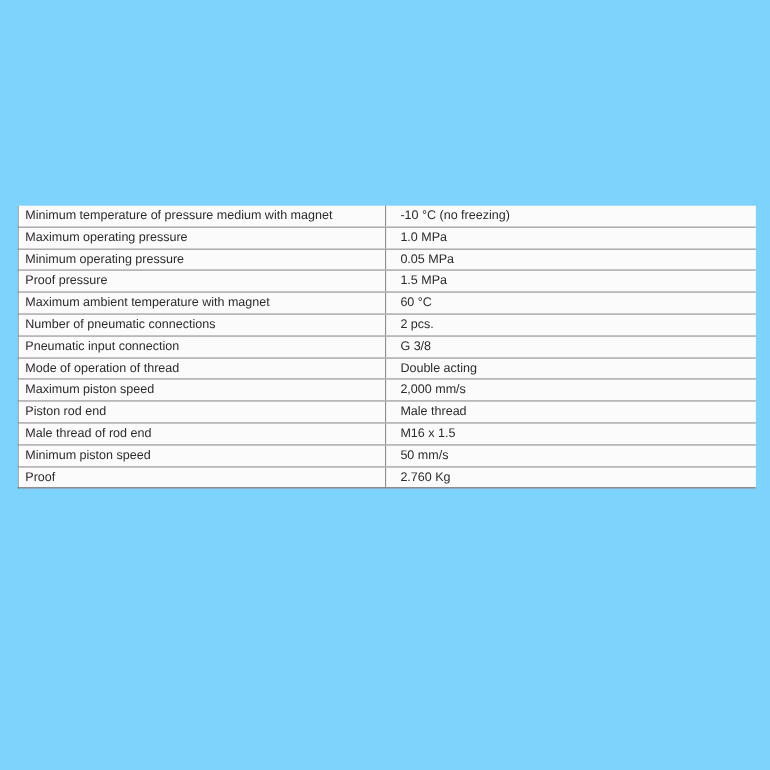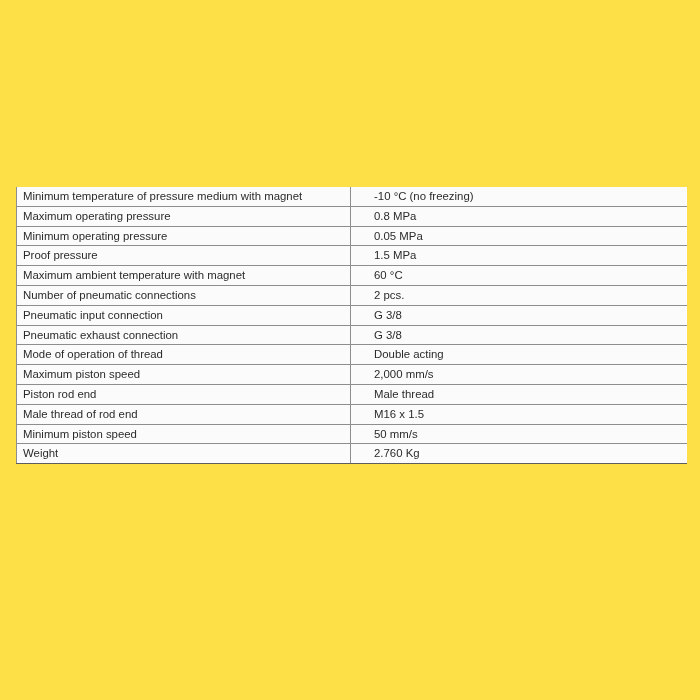--- a/index.html
+++ b/index.html
@@ -13,21 +13,21 @@
     font-family: "Liberation Sans", sans-serif;
     overflow: hidden;
   }
 
   #spec-sheet {
     position: absolute;
     left: 0;
     top: 0;
     width: 700px;
     height: 700px;
-    background: #fde047;
+    background: #7dd3fc;
   }
 
   .spec-table-wrap {
     position: absolute;
     left: 16px;
     top: 187px;
     width: 670px;
   }
 
   table.spec-table {
@@ -51,21 +51,21 @@
     font-size: 11.4px;
     line-height: 18.8px;
     color: #2b2b2b;
     white-space: nowrap;
     overflow: hidden;
     vertical-align: middle;
     background: #fbfbfb;
   }
 
   table.spec-table td.cell-value {
-    padding-left: 23px;
+    padding-left: 13px;
   }
 
   table.spec-table tr:last-child td {
     border-bottom: 1px solid #5d5d5d;
   }
 
   
   table.spec-table td.cell-value {
     border-right: 0;
   }
@@ -80,44 +80,40 @@
         <col class="col-param">
         <col class="col-value">
       </colgroup>
       <tbody id="spec-table-body">
           <tr>
             <td class="cell-parameter">Minimum temperature of pressure medium with magnet</td>
             <td class="cell-value">-10 °C (no freezing)</td>
           </tr>
           <tr>
             <td class="cell-parameter">Maximum operating pressure</td>
-            <td class="cell-value">0.8 MPa</td>
+            <td class="cell-value">1.0 MPa</td>
           </tr>
           <tr>
             <td class="cell-parameter">Minimum operating pressure</td>
             <td class="cell-value">0.05 MPa</td>
           </tr>
           <tr>
             <td class="cell-parameter">Proof pressure</td>
             <td class="cell-value">1.5 MPa</td>
           </tr>
           <tr>
             <td class="cell-parameter">Maximum ambient temperature with magnet</td>
             <td class="cell-value">60 °C</td>
           </tr>
           <tr>
             <td class="cell-parameter">Number of pneumatic connections</td>
             <td class="cell-value">2 pcs.</td>
           </tr>
           <tr>
             <td class="cell-parameter">Pneumatic input connection</td>
-            <td class="cell-value">G 3/8</td>
-          </tr>
-          <tr>
-            <td class="cell-parameter">Pneumatic exhaust connection</td>
             <td class="cell-value">G 3/8</td>
           </tr>
           <tr>
             <td class="cell-parameter">Mode of operation of thread</td>
             <td class="cell-value">Double acting</td>
           </tr>
           <tr>
             <td class="cell-parameter">Maximum piston speed</td>
             <td class="cell-value">2,000 mm/s</td>
           </tr>
@@ -127,19 +123,19 @@
           </tr>
           <tr>
             <td class="cell-parameter">Male thread of rod end</td>
             <td class="cell-value">M16 x 1.5</td>
           </tr>
           <tr>
             <td class="cell-parameter">Minimum piston speed</td>
             <td class="cell-value">50 mm/s</td>
           </tr>
           <tr>
-            <td class="cell-parameter">Weight</td>
+            <td class="cell-parameter">Proof</td>
             <td class="cell-value">2.760 Kg</td>
           </tr>
         </tbody>
     </table>
   </div>
 </div>
 
 </body></html>

